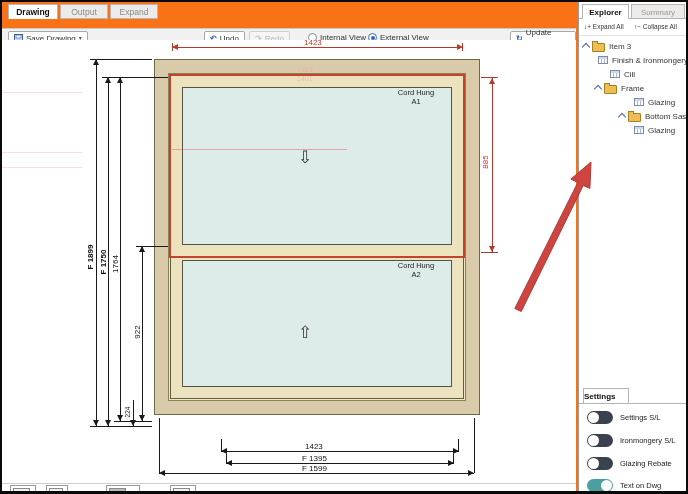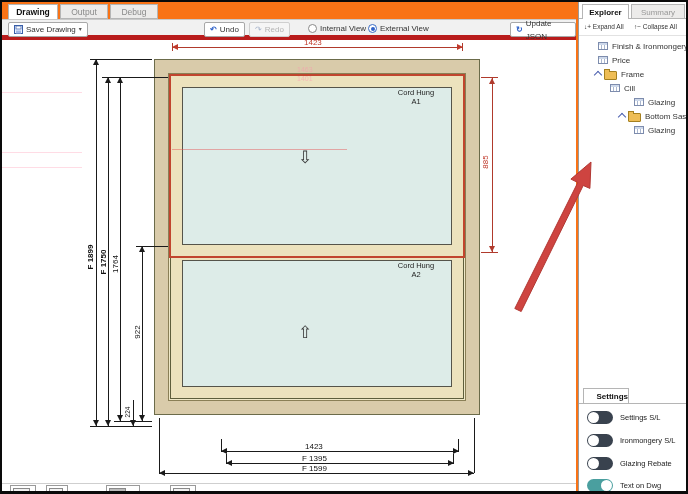--- a/index.html
+++ b/index.html
@@ -1,21 +1,21 @@
 <!DOCTYPE html>
 <html><head>
 <meta charset="utf-8">
 <style>
   html,body{margin:0;padding:0;background:#fff;font-family:"Liberation Sans",sans-serif;}
   .screen{position:relative;width:688px;height:494px;box-sizing:border-box;border:2px solid #0a0a0a;border-bottom-width:3px;background:#f97316;overflow:hidden;}
   
   .tab{position:absolute;top:2px;height:15px;line-height:15px;text-align:center;font-size:8.5px;color:#8a8a8a;background:#ecebea;border:1px solid #b5b5b5;box-sizing:border-box;cursor:pointer;}
   .tab.active{background:#fff;color:#111;font-weight:bold;border-bottom:none;z-index:3;}
   
-  .toolbar{position:absolute;left:0;top:17px;width:574px;height:21px;background:#f1f1f1;border-top:1px solid #c9c9c9;border-bottom:5px solid #b91c1c;box-sizing:border-box;}
+  .toolbar{position:absolute;left:0;top:26px;width:574px;height:21px;background:#f1f1f1;border-top:1px solid #c9c9c9;border-bottom:1px solid #b91c1c;box-sizing:border-box;}
   .btn{position:absolute;top:2px;height:15px;line-height:13px;background:#fff;border:1px solid #a8a8a8;border-radius:2px;font-size:8px;color:#333;padding:0 5px;box-sizing:border-box;display:flex;align-items:center;gap:3px;cursor:pointer;}
   .btn.disabled{color:#b4b4b4;background:#f5f5f5;border-color:#cfcfcf;}
   .radio{position:absolute;top:4px;display:flex;align-items:center;gap:3px;font-size:8px;color:#333;cursor:pointer;}
   .rb{width:9px;height:9px;border-radius:50%;border:1px solid #8a8a8a;background:#fff;box-sizing:border-box;position:relative;}
   .rb.checked{border-color:#3a6bc4;}
   .rb.checked::after{content:"";position:absolute;left:1.5px;top:1.5px;width:4px;height:4px;border-radius:50%;background:#2f62c9;}
   .blue{color:#2f62c9;font-weight:bold;}
   
   .panel{position:absolute;left:576px;top:0;bottom:0;width:109px;background:#fff;border-left:1px solid #9a9a9a;}
   .ptab{position:absolute;top:2px;height:15px;line-height:15px;text-align:center;font-size:8px;color:#999;background:#ecebea;border:1px solid #b5b5b5;box-sizing:border-box;cursor:pointer;}
@@ -23,21 +23,21 @@
   .ptabline{position:absolute;left:0;top:16px;width:100%;height:1px;background:#b5b5b5;}
   .xlink{position:absolute;top:21px;font-size:6.5px;color:#333;cursor:pointer;white-space:nowrap;}
   .xlinkline{position:absolute;left:0;top:33px;width:100%;height:1px;background:#e2e2e2;}
   .tree{position:absolute;left:0;top:37px;width:100%;}
   .trow{height:14px;display:flex;align-items:center;font-size:8px;color:#333;white-space:nowrap;cursor:pointer;box-sizing:border-box;}
   .trow.sel{background:#ffe600;border:2px solid #d14a36;}
   .chev{width:5px;height:5px;border-left:1.6px solid #4a5fae;border-top:1.6px solid #4a5fae;transform:rotate(45deg);margin:2px 3px 0 0;flex:none;}
   .folder{position:relative;width:11px;height:7px;background:#eebd55;border:1px solid #a5801f;border-radius:1px;margin-right:4px;margin-top:2px;flex:none;}
   .folder::before{content:"";position:absolute;top:-3px;left:-1px;width:4px;height:2px;background:#eebd55;border:1px solid #a5801f;border-bottom:none;}
   .grid{width:10px;height:8px;box-sizing:border-box;border:1px solid #7d8cad;margin-right:4px;flex:none;background:linear-gradient(#cdd8ea 0 2px,rgba(0,0,0,0) 2px),repeating-linear-gradient(90deg,rgba(0,0,0,0) 0 2px,#aab7cf 2px 3px);background-color:#fff;}
-  .settab{position:absolute;left:4px;top:386px;width:46px;height:16px;line-height:16px;text-align:right;font-size:8px;font-weight:bold;color:#111;background:#fff;border:1px solid #b5b5b5;border-bottom:none;box-sizing:border-box;}
+  .settab{position:absolute;left:4px;top:386px;width:46px;height:16px;line-height:16px;text-align:left;font-size:8px;font-weight:bold;color:#111;background:#fff;border:1px solid #b5b5b5;border-bottom:none;box-sizing:border-box;}
   .setline{position:absolute;left:0;top:401px;width:100%;height:1px;background:#b5b5b5;}
   .srow{position:absolute;left:8px;display:flex;align-items:center;gap:7px;font-size:7.5px;color:#222;}
   .tgl{position:relative;width:26px;height:13px;border-radius:7px;cursor:pointer;flex:none;}
   .tgl.off{background:#39424e;}
   .tgl.on{background:#4a9f9f;}
   .tgl::after{content:"";position:absolute;top:1px;width:11px;height:11px;border-radius:50%;background:#fff;}
   .tgl.off::after{left:1px;}
   .tgl.on::after{right:1px;}
   
   .abs{position:absolute;box-sizing:border-box;}
@@ -63,21 +63,21 @@
   .faint{position:absolute;background:rgba(255,140,170,.3);height:1px;}
   .overlay{position:absolute;left:0;top:0;z-index:40;pointer-events:none;}
 </style>
 </head>
 <body>
 
 <div class="screen">
 
   <div class="tab active" style="left:6px;width:50px;">Drawing</div>
   <div class="tab" style="left:58px;width:48px;">Output</div>
-  <div class="tab" style="left:108px;width:48px;">Debug</div>
+  <div class="tab" style="left:108px;width:48px;">Expand</div>
 
   <div class="toolbar">
     <div class="btn" style="left:6px;">
       <svg width="9" height="9" viewBox="0 0 9 9">
           <rect x="0.5" y="0.5" width="8" height="8" fill="#e8eefc" stroke="#3a5fa8"></rect>
           <rect x="2" y="1" width="5" height="3" fill="#fff" stroke="#3a5fa8" stroke-width="0.7"></rect>
           <rect x="2" y="5.5" width="5" height="3" fill="#9fb6e6"></rect>
         </svg>
       <span>Save Drawing</span>
       <span style="font-size:6px;color:#555;">▾</span>
@@ -215,36 +215,37 @@
       <span>↓+</span>
       <span>Expand All</span>
     </div>
     <div class="xlink" style="left:55px;">
       <span>↑−</span>
       <span>Collapse All</span>
     </div>
     <div class="xlinkline"></div>
 
     <div class="tree">
+      <div class="trow" style="padding-left:4px;">
+        <span class="chev"></span>
+        <span class="folder"></span>
+        <span>Item 3</span>
+      </div>
       <div class="trow" style="padding-left:19px;">
         <span class="grid"></span>
         <span>Finish &amp; Ironmongery</span>
       </div>
-      <div class="trow" style="padding-left:19px;">
-        <span class="grid"></span>
-        <span>Price</span>
+      <div class="trow" style="padding-left:31px;">
+        <span class="grid"></span>
+        <span>Cill</span>
       </div>
       <div class="trow" style="padding-left:16px;">
         <span class="chev"></span>
         <span class="folder"></span>
         <span>Frame</span>
-      </div>
-      <div class="trow" style="padding-left:31px;">
-        <span class="grid"></span>
-        <span>Cill</span>
       </div>
       <div class="trow" style="padding-left:55px;">
         <span class="grid"></span>
         <span>Glazing</span>
       </div>
       <div class="trow" style="padding-left:40px;">
         <span class="chev"></span>
         <span class="folder"></span>
         <span>Bottom Sash</span>
       </div>

